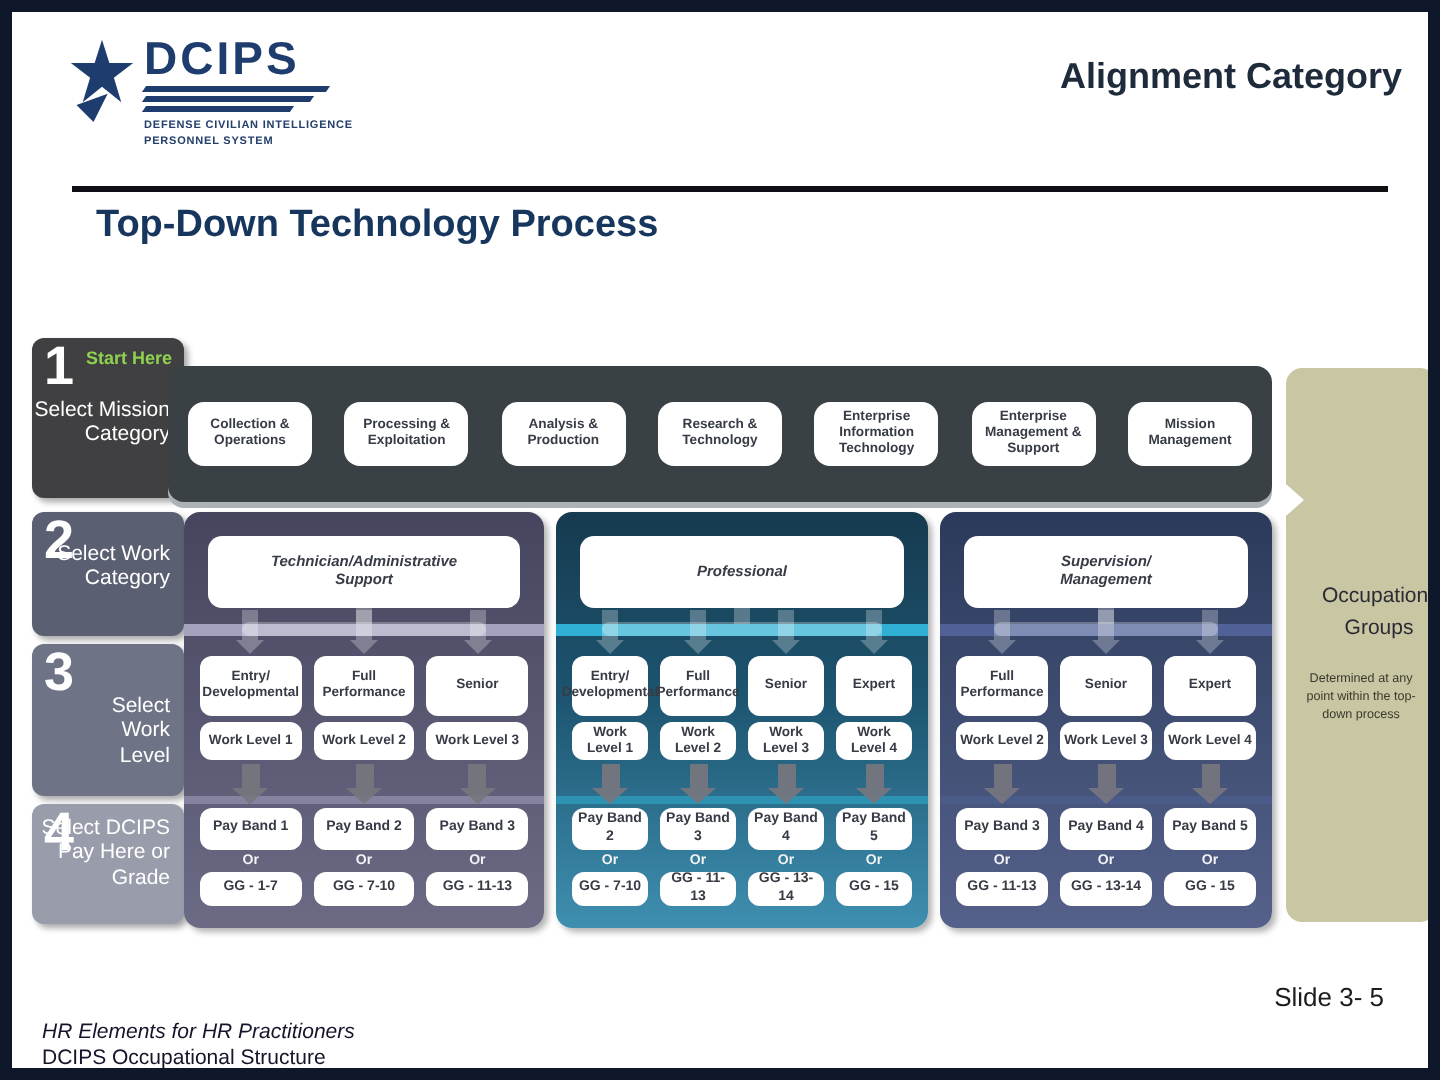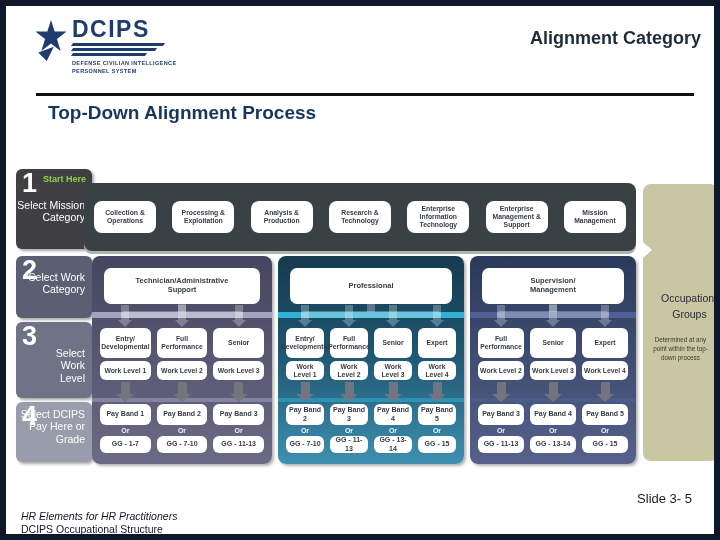--- a/index.html
+++ b/index.html
@@ -43,21 +43,21 @@
   
   .panel{position:absolute;top:250px;height:208px;border-radius:8px;overflow:hidden;box-shadow:2px 2px 3px rgba(0,0,0,.3);}
   .panel1{left:86px;width:180px;background:linear-gradient(#45455f,#6b6b86);}
   .panel2{left:272px;width:186px;background:linear-gradient(#163a4f 0%,#1d5570 45%,#3f8fb0 100%);}
   .panel3{left:464px;width:166px;background:linear-gradient(#2b3a5b,#55618a);}
   .st1,.st2{position:absolute;left:0;right:0;}
   .st1{top:56px;height:6px;} .st2{top:142px;height:4px;opacity:.55;}
   .panel1 .st1,.panel1 .st2{background:#a3a3c0;}
   .panel2 .st1,.panel2 .st2{background:#2fb0d4;}
   .panel3 .st1,.panel3 .st2{background:#4f6196;}
-  .cat{position:absolute;top:12px;left:12px;right:12px;height:36px;font-size:7.5px;border-radius:7px;}
+  .cat{position:absolute;top:12px;left:12px;right:12px;height:36px;font-size:7.5px;border-radius:7px;font-style:italic;}
   .cat span{display:block;}
   .panel1 .cat span{max-width:110px;} .panel3 .cat span{max-width:70px;}
 
   
   .bcen{position:absolute;top:46px;left:calc(50% - 4px);width:8px;height:10px;background:rgba(255,255,255,.27);}
   .bbar{position:absolute;top:55px;height:7px;background:rgba(255,255,255,.27);border-radius:4px;}
   .panel1 .bbar,.panel3 .bbar{left:calc(18.5% - 4px);right:calc(18.5% - 4px);}
   .panel2 .bbar{left:calc(14.5% - 4px);right:calc(14.5% - 4px);}
   .bs{position:absolute;top:49px;width:8px;height:15px;background:rgba(255,255,255,.27);}
   .bs::after{content:'';position:absolute;top:15px;left:-3px;border-left:7px solid transparent;
@@ -107,21 +107,21 @@
           <div class="ll3"></div>
       </div>
       <div class="logo-sub">
         <span>DEFENSE CIVILIAN INTELLIGENCE</span><br>
         <span>PERSONNEL SYSTEM</span>
       </div>
     </div>
   </div>
   <div class="slide-title">Alignment Category</div>
   <div class="hrule"></div>
-  <h1 class="page-title">Top-Down Alignment Process</h1>
+  <h1 class="page-title">Top-Down Technology Process</h1>
 
   <div class="step step1">
     <span class="num">1</span>
     <span class="start">Start Here</span>
     <span class="slabel">Select Mission Category</span>
   </div>
   <div class="step step2">
     <span class="num">2</span>
     <span class="slabel">Select Work Category</span>
   </div>

